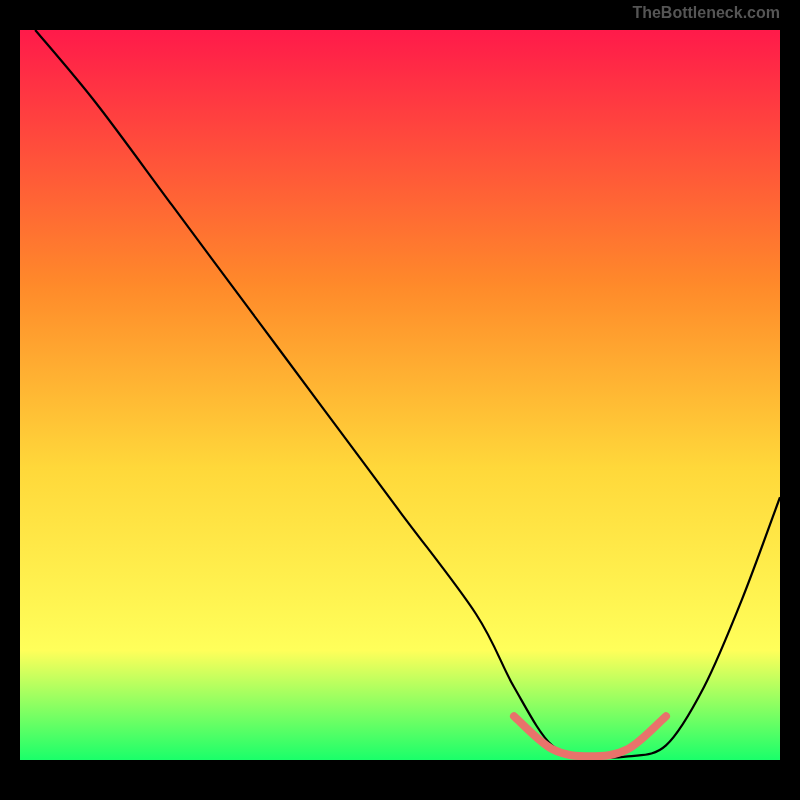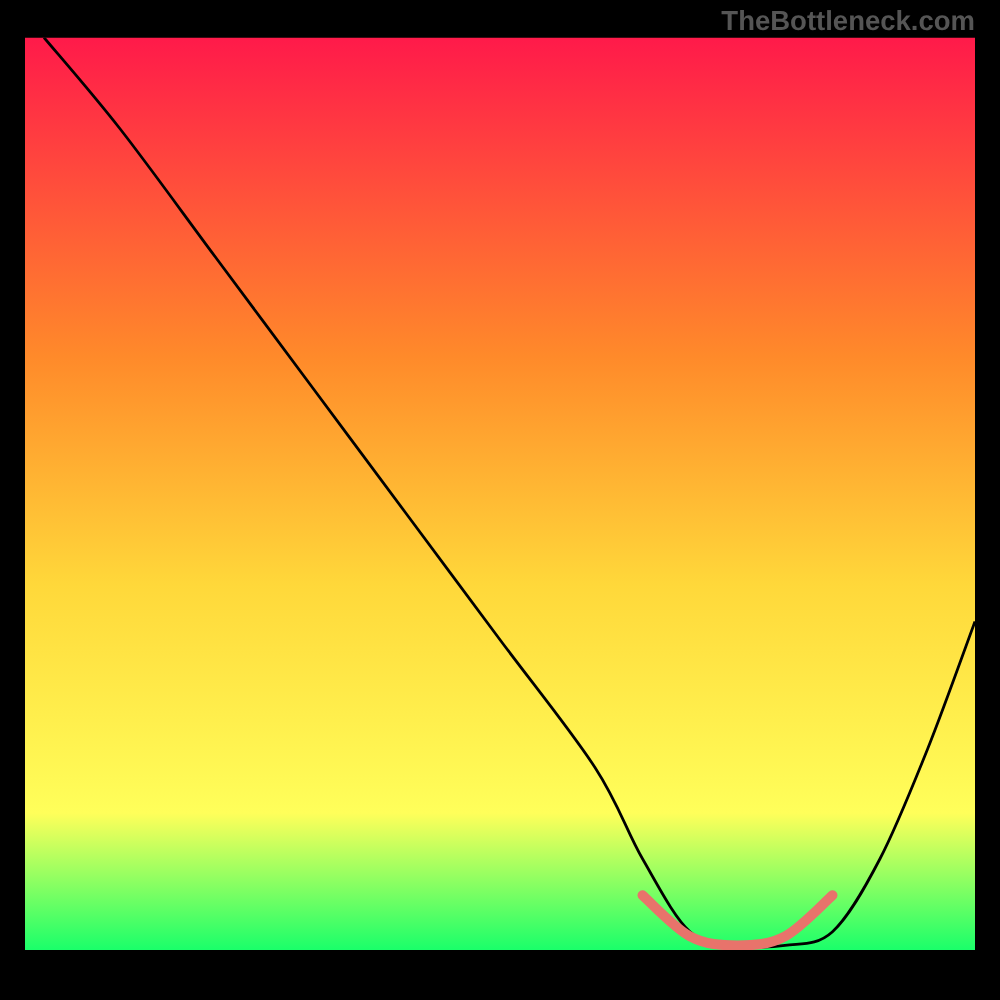--- a/index.html
+++ b/index.html
@@ -9,21 +9,21 @@
     height: 800px;
     background: #000;
     font-family: Arial, sans-serif;
     position: relative;
   }
   .watermark {
     position: absolute;
     top: 4px;
     right: 20px;
     color: #555;
-    font-size: 22px;
+    font-size: 16px;
     font-weight: bold;
     z-index: 10;
   }
   .chart-frame {
     position: absolute;
     left: 20px;
     top: 30px;
     width: 760px;
     height: 760px;
     background: #000;

